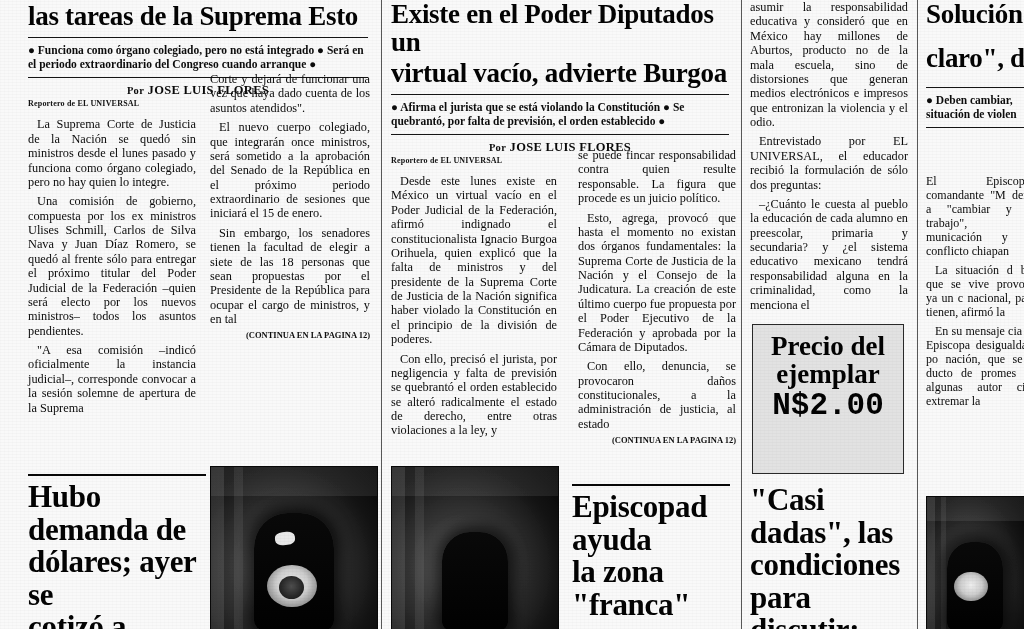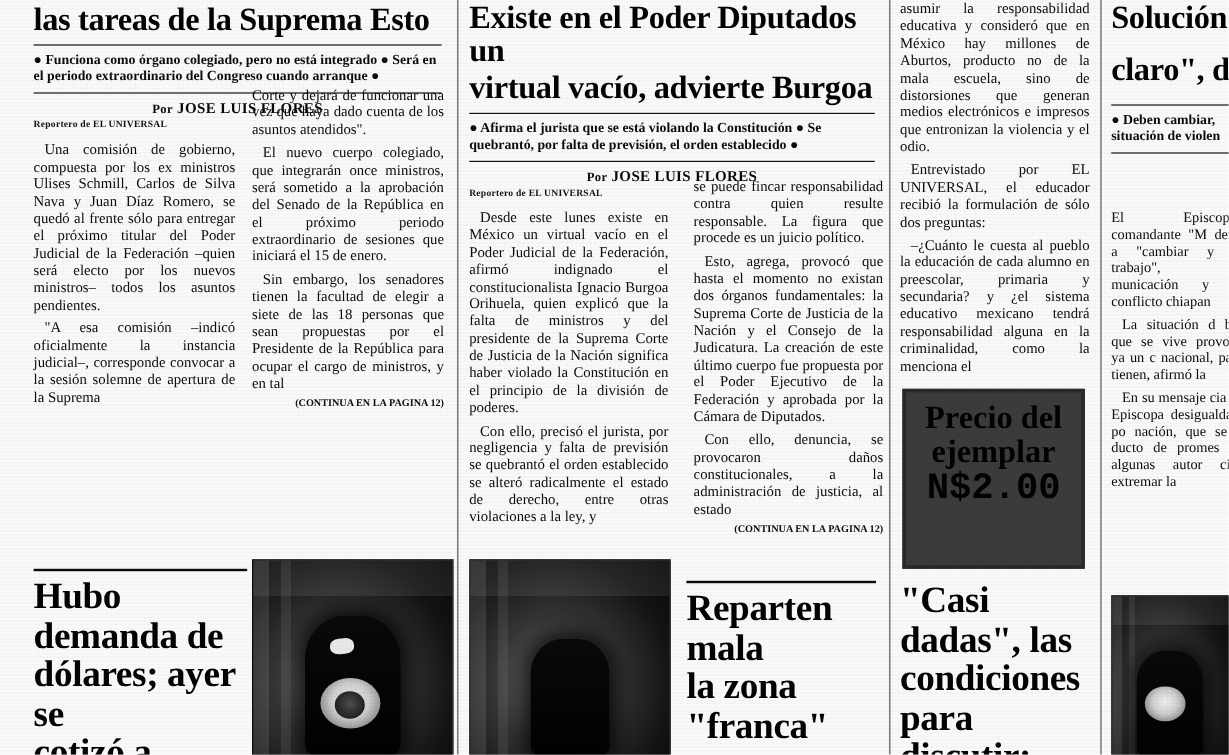--- a/index.html
+++ b/index.html
@@ -176,22 +176,22 @@
   .photo .bg-blocks {
     position: absolute;
     inset: 0;
     background-image:
       linear-gradient(90deg, rgba(255,255,255,.10) 0 8%, rgba(0,0,0,0) 8% 14%, rgba(255,255,255,.07) 14% 19%, rgba(0,0,0,0) 19% 100%),
       linear-gradient(180deg, rgba(255,255,255,.08) 0 18%, rgba(0,0,0,0) 18% 100%);
   }
   .photo.small .figure { left: 18%; width: 60%; }
 
   .pricebox {
-    border: 3px solid #4c1d95;
-    background: #be185d;
+    border: 1px solid #4c1d95;
+    background: #fde047;
     text-align: center;
     padding: 7px 4px 9px 4px;
     box-sizing: border-box;
   }
   .pricebox .pl {
     font-family: "Liberation Serif", serif;
     font-weight: bold;
     font-size: 27px;
     line-height: 1.04;
     color: #0b0b0b;
@@ -220,20 +220,21 @@
     <div class="kicker" style="width:340px;">● Funciona como órgano colegiado, pero no está integrado ● Será en el periodo extraordinario del Congreso cuando arranque ●</div>
     <div class="rule-thin" style="width:340px;"></div>
 
     <div class="byline" style="width:340px;">
       <span class="by-pre">Por</span>
       <span>JOSE LUIS FLORES</span>
     </div>
     <div class="byline-sub" style="width:340px;">Reportero de EL UNIVERSAL</div>
 
     <div class="body-text" style="margin-top:9px; width:168px;">
+      <p>La Suprema Corte de Justicia de la Nación se quedó sin ministros desde el lunes pasado y funciona como órgano colegiado, pero no hay quien lo integre.</p>
       <p>Una comisión de gobierno, compuesta por los ex ministros Ulises Schmill, Carlos de Silva Nava y Juan Díaz Romero, se quedó al frente sólo para entregar el próximo titular del Poder Judicial de la Federación –quien será electo por los nuevos ministros– todos los asuntos pendientes.</p>
       <p>"A esa comisión –indicó oficialmente la instancia judicial–, corresponde convocar a la sesión solemne de apertura de la Suprema</p>
     </div>
   </div>
 
   <div class="col" style="left:28px; width:178px; top:474px; height:155px;">
     <div class="rule-thick" style="width:178px; margin-top:0;"></div>
     <div class="headline h-sub">Hubo demanda de</div>
     <div class="headline h-sub">dólares; ayer se</div>
     <div class="headline h-sub">cotizó a N$5.30</div>
@@ -286,21 +287,21 @@
     <div class="body-text" style="margin-top:148px; width:158px;">
       <p class="noind">se puede fincar responsabilidad contra quien resulte responsable. La figura que procede es un juicio político.</p>
       <p>Esto, agrega, provocó que hasta el momento no existan dos órganos fundamentales: la Suprema Corte de Justicia de la Nación y el Consejo de la Judicatura. La creación de este último cuerpo fue propuesta por el Poder Ejecutivo de la Federación y aprobada por la Cámara de Diputados.</p>
       <p>Con ello, denuncia, se provocaron daños constitucionales, a la administración de justicia, al estado</p>
       <div class="contin">(CONTINUA EN LA PAGINA 12)</div>
     </div>
   </div>
 
   <div class="col" style="left:572px; width:158px; top:484px; height:145px;">
     <div class="rule-thick" style="width:158px; margin-top:0;"></div>
-    <div class="headline h-sub">Reparten mala</div>
+    <div class="headline h-sub">Episcopad ayuda</div>
     <div class="headline h-sub">la zona "franca"</div>
     <div class="rule-thin" style="width:158px; margin-top:8px;"></div>
     <div class="kicker left" style="width:158px;">● Mantuvo sus posiciones el Ejército; realiza tareas de tipo</div>
   </div>
 
   <div class="col" style="left:750px; width:158px;">
     <div class="body-text" style="margin-top:0px; width:158px;">
       <p class="noind">asumir la responsabilidad educativa y consideró que en México hay millones de Aburtos, producto no de la mala escuela, sino de distorsiones que generan medios electrónicos e impresos que entronizan la violencia y el odio.</p>
       <p>Entrevistado por EL UNIVERSAL, el educador recibió la formulación de sólo dos preguntas:</p>
       <p>–¿Cuánto le cuesta al pueblo la educación de cada alumno en preescolar, primaria y secundaria? y ¿el sistema educativo mexicano tendrá responsabilidad alguna en la criminalidad, como la menciona el</p>

